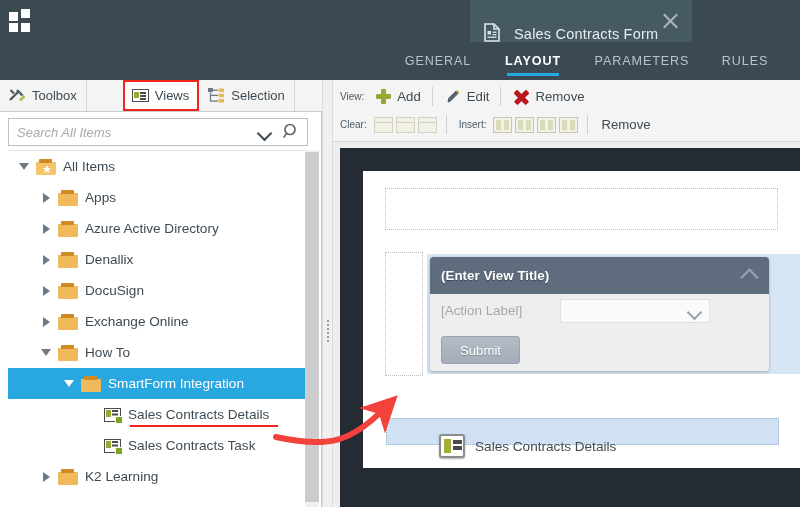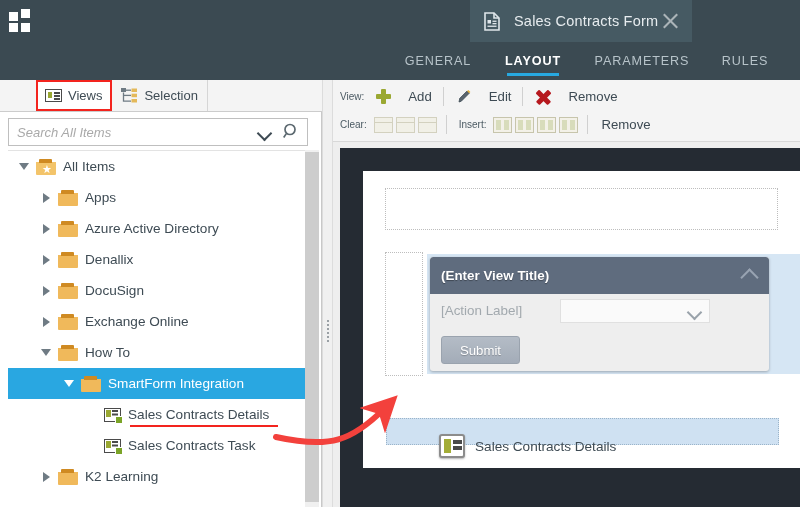--- a/index.html
+++ b/index.html
@@ -23,21 +23,21 @@
     position: absolute; width: 9px; height: 9px; background: #ffffff; display: block;
   }
   .logo-grid i.a { left: 0; top: 3px; }
   .logo-grid i.b { left: 12px; top: 0px; }
   .logo-grid i.c { left: 0px; top: 14px; }
   .logo-grid i.d { left: 12px; top: 14px; }
 
   .doc-tab {
     position: absolute; left: 470px; top: 0px; width: 222px; height: 42px;
     background: #465a63;
-    display: flex; align-items: center;
+    display: flex; align-items: flex-end;
   }
   .doc-tab-icon {
     margin-left: 14px; width: 16px; height: 19px;
     position: relative;
   }
   .doc-tab-title {
     margin-left: 14px;
     color: #e7ecef; font-size: 14.5px; letter-spacing: .2px;
     white-space: nowrap;
   }
@@ -208,21 +208,21 @@
   
   .toolbar {
     position: absolute; left: 333px; top: 80px; width: 467px; height: 62px;
     background: #f4f4f4; border-bottom: 1px solid #d8d8d8;
   }
   .tb-row { position: absolute; left: 0; width: 467px; height: 27px; display: flex; align-items: center; }
   .tb-row.r1 { top: 3px; }
   .tb-row.r2 { top: 31px; }
   .tb-label { font-size: 10px; color: #4b5a63; margin-left: 7px; margin-right: 4px; white-space: nowrap; }
   .tb-btn {
-    display: flex; align-items: flex-start; gap: 17px; padding: 2px 6px; margin-left: 2px;
+    display: flex; align-items: flex-start; gap: 6px; padding: 2px 6px; margin-left: 2px;
     font-size: 13.2px; color: #3e4b54; white-space: nowrap;
   }
   .tb-sep { width: 1px; height: 19px; background: #d0d0d0; margin: 0 5px; }
   .ico-plus { width: 15px; height: 15px; position: relative; }
   .ico-plus:before {
     content: ""; position: absolute; left: 0; top: 5px; width: 15px; height: 5px;
     background: #9aa832; border-radius: 1px;
   }
   .ico-plus:after {
     content: ""; position: absolute; left: 5px; top: 0; width: 5px; height: 15px;
@@ -377,20 +377,31 @@
   <div class="ribbon">
     <div class="ribbon-tab" style="left:392px;width:92px;">GENERAL</div>
     <div class="ribbon-tab active" style="left:494px;width:78px;">LAYOUT</div>
     <div class="ribbon-tab" style="left:580px;width:124px;">PARAMETERS</div>
     <div class="ribbon-tab" style="left:712px;width:66px;">RULES</div>
   </div>
 
   <div class="left-panel">
 
     <div class="panel-tabs">
+      <div class="panel-tab">
+        <span class="ico ico-toolbox">
+          <svg width="17" height="15" viewBox="0 0 17 15">
+            <path d="M1 12 L9 4" stroke="#4d5b64" stroke-width="2.4"></path>
+            <path d="M8 2 L13.5 7.5" stroke="#4d5b64" stroke-width="2.4"></path>
+            <path d="M11 12.5 L15.5 8" stroke="#b3bd4a" stroke-width="2.6"></path>
+            <path d="M1.5 2 L5 5.5" stroke="#4d5b64" stroke-width="2.2"></path>
+          </svg>
+        </span>
+        <span>Toolbox</span>
+      </div>
 
       <div class="panel-tab boxed">
         <span class="ico ico-views"></span>
         <span>Views</span>
       </div>
 
       <div class="panel-tab">
         <span class="ico ico-selection">
           <svg width="17" height="15" viewBox="0 0 17 15">
             <rect x="0" y="0" width="5" height="4" fill="#6f7b84"></rect>

